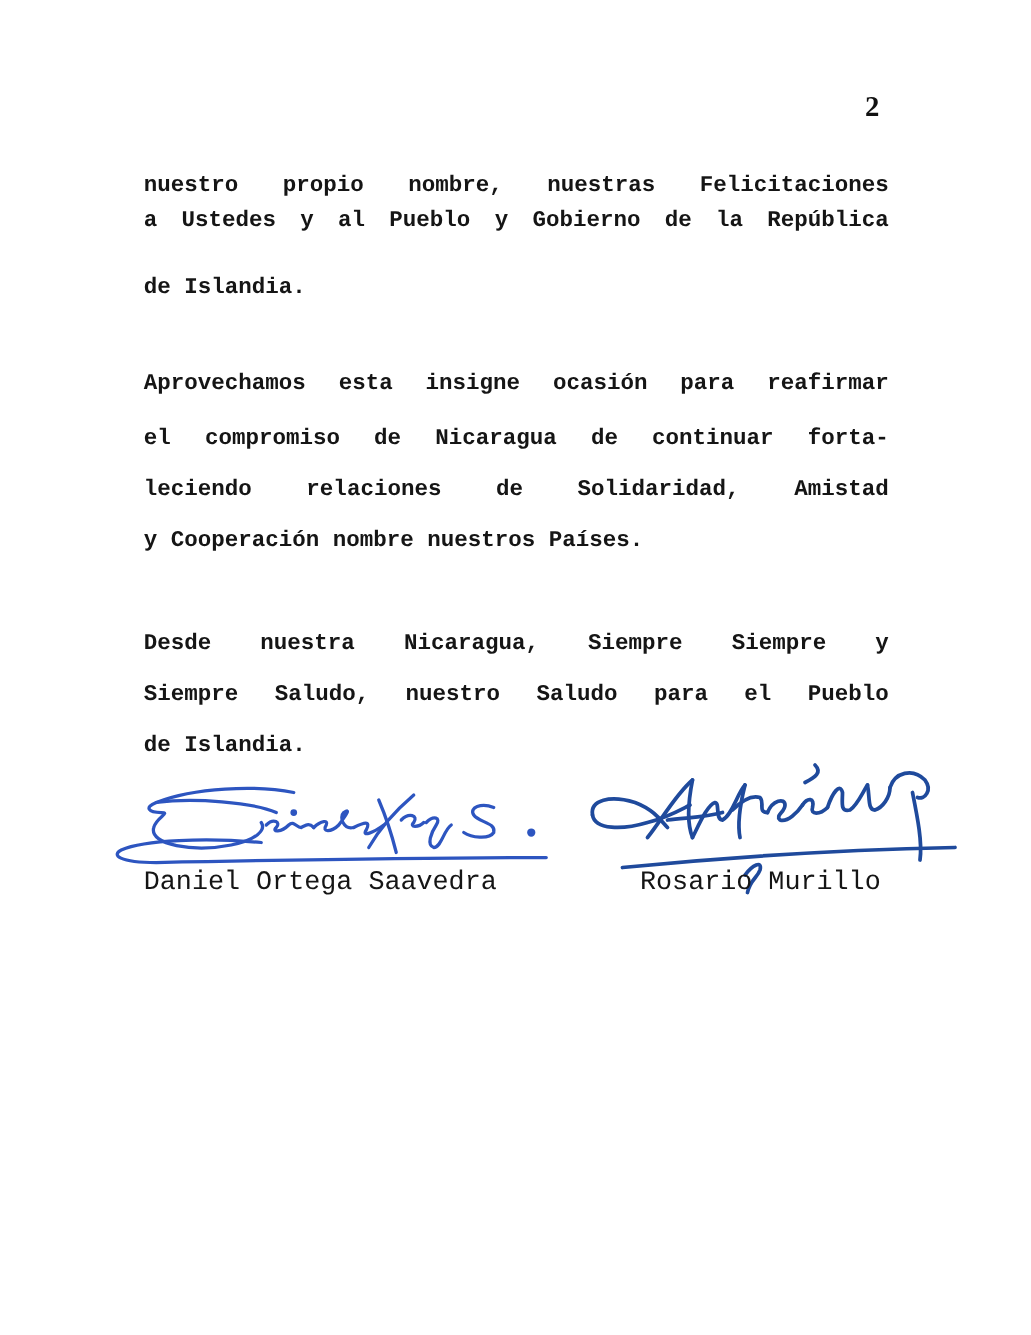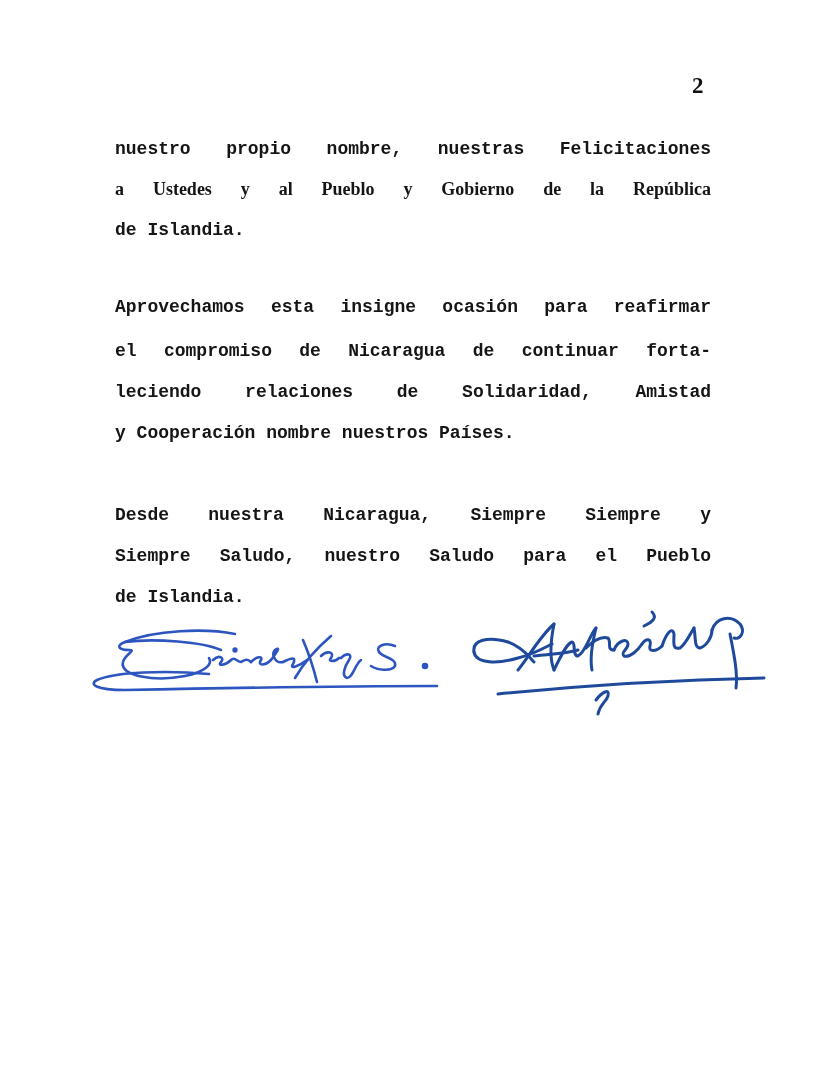--- a/index.html
+++ b/index.html
@@ -62,21 +62,21 @@
   </style>
 </head>
 <body>
 
 <div class="page">
 
   <div class="page-number">2</div>
 
   <div>
     <div class="line justify" style="top:140px;">nuestro propio nombre, nuestras Felicitaciones</div>
-    <div class="line justify" style="top:180px;font-family:Liberation Serif, serif;">a Ustedes y al Pueblo y Gobierno de la República</div>
+    <div class="line justify" style="top:168px;">a Ustedes y al Pueblo y Gobierno de la República</div>
     <div class="line" style="top:221px;">de Islandia.</div>
   </div>
 
   <div>
     <div class="line justify" style="top:298px;">Aprovechamos esta insigne ocasión para reafirmar</div>
     <div class="line justify" style="top:342px;">el compromiso de Nicaragua de continuar forta-</div>
     <div class="line justify" style="top:383px;">leciendo relaciones de Solidaridad, Amistad</div>
     <div class="line" style="top:424px;">y Cooperación nombre nuestros Países.</div>
   </div>
 
@@ -131,14 +131,16 @@
 
       <path d="M244 26 C248 14, 262 10, 272 20 C278 28, 272 36, 266 34"></path>
       <path d="M262 30 C266 50, 270 70, 268 84"></path>
 
       <path d="M30 90 C110 82, 200 76, 296 74"></path>
 
       <path d="M128 96 C134 88, 142 84, 140 92 C138 98, 132 100, 130 110"></path>
     </g>
   </svg>
 
+  <div class="signer-name" style="left:115px; top:696px;">Daniel Ortega Saavedra</div>
+  <div class="signer-name" style="left:512px; top:696px;">Rosario Murillo</div>
 
 </div>
 
 </body></html>

